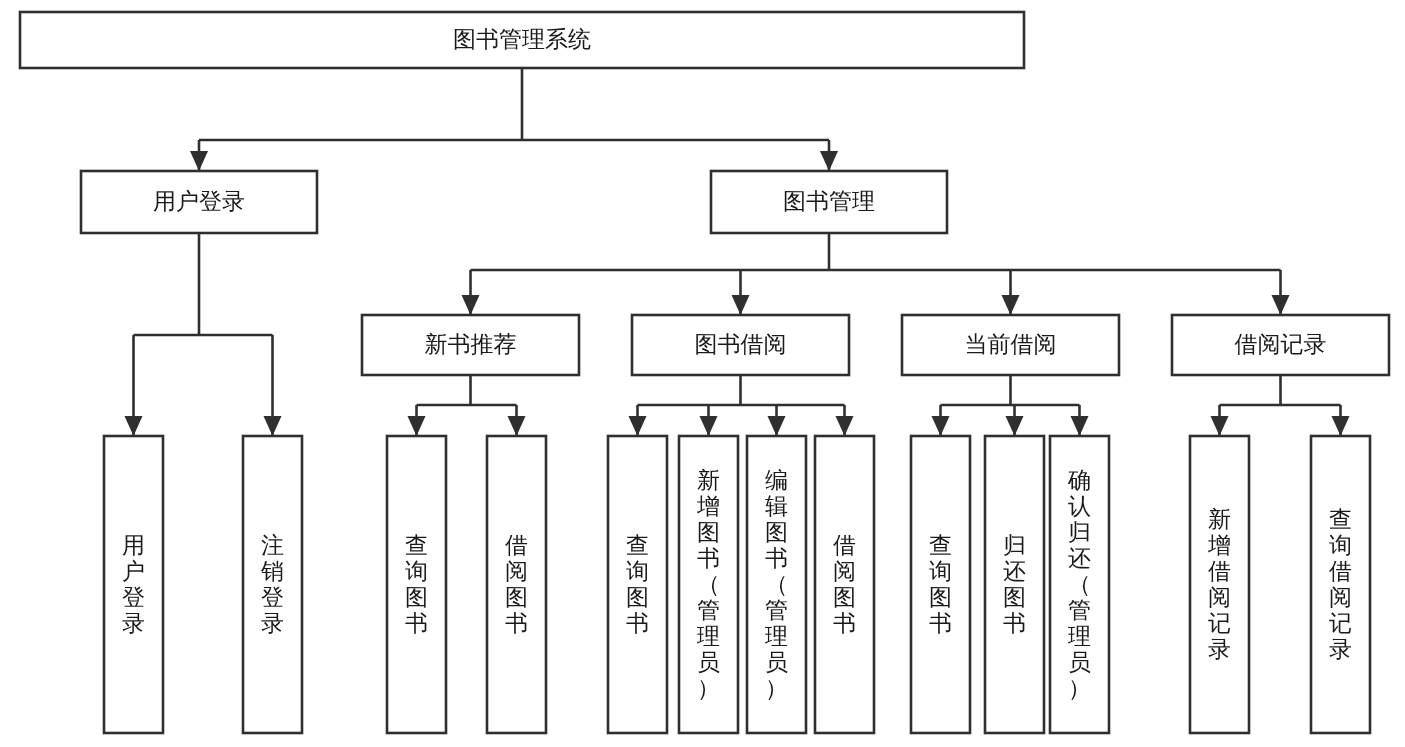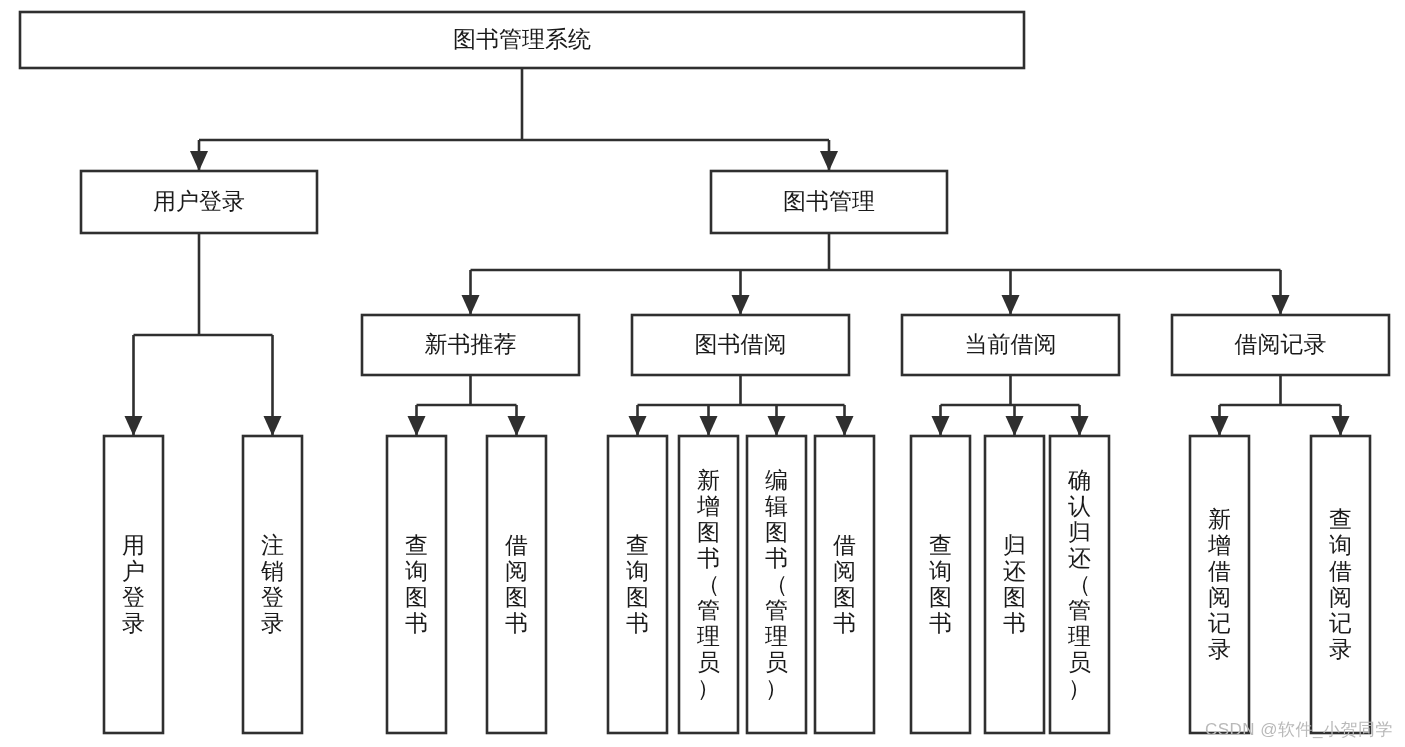--- a/index.html
+++ b/index.html
@@ -200,14 +200,13 @@
         <g>
           <rect x="1190" y="436" width="59" height="297" class="node-box"></rect>
           <text class="node-label-v" x="1219.5" y="526.5"><tspan x="1219.5" dy="0">新</tspan><tspan x="1219.5" dy="26">增</tspan><tspan x="1219.5" dy="26">借</tspan><tspan x="1219.5" dy="26">阅</tspan><tspan x="1219.5" dy="26">记</tspan><tspan x="1219.5" dy="26">录</tspan></text>
         </g>
         <g>
           <rect x="1311" y="436" width="59" height="297" class="node-box"></rect>
           <text class="node-label-v" x="1340.5" y="526.5"><tspan x="1340.5" dy="0">查</tspan><tspan x="1340.5" dy="26">询</tspan><tspan x="1340.5" dy="26">借</tspan><tspan x="1340.5" dy="26">阅</tspan><tspan x="1340.5" dy="26">记</tspan><tspan x="1340.5" dy="26">录</tspan></text>
         </g>
       </g>
     </svg>
-  <div class="watermark">CSDN @软件_小贺同学</div>
 </div>
 
 </body></html>

